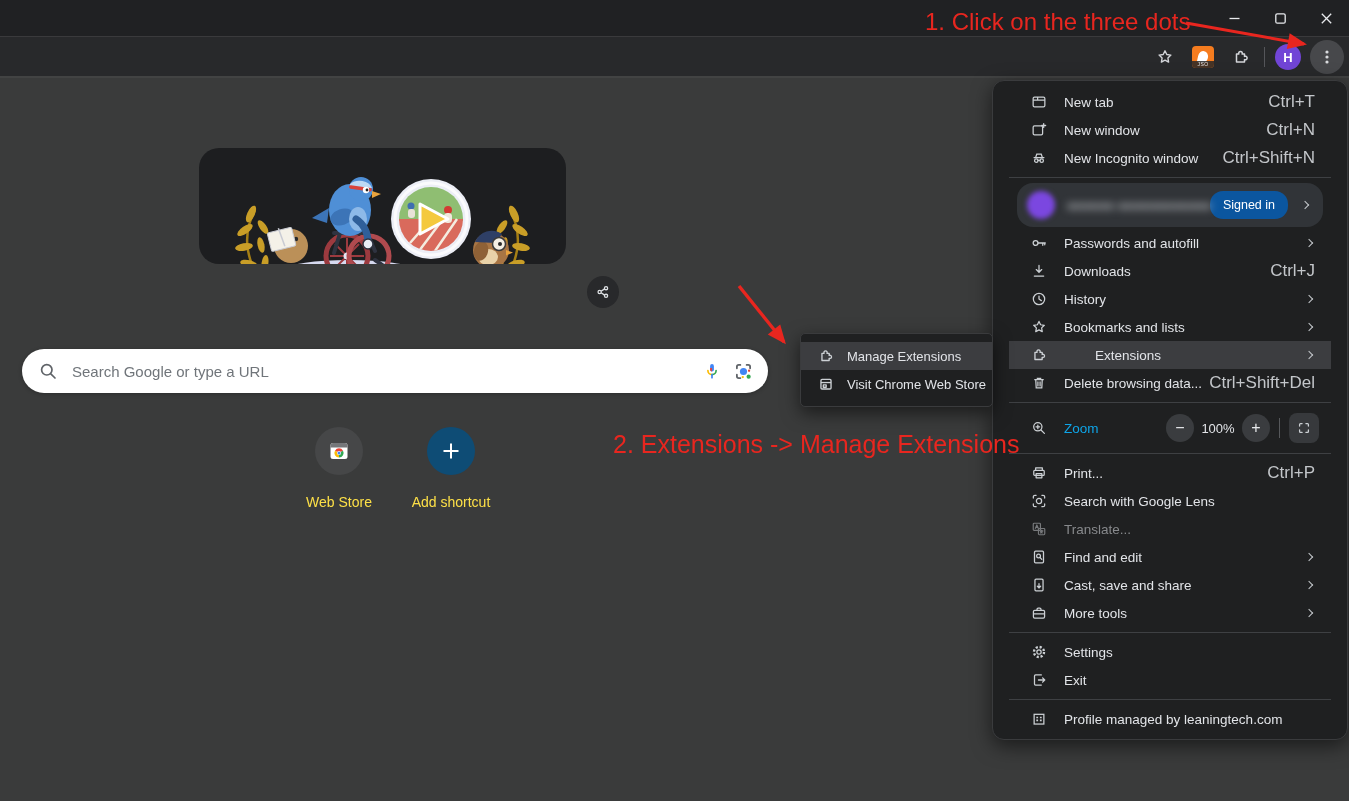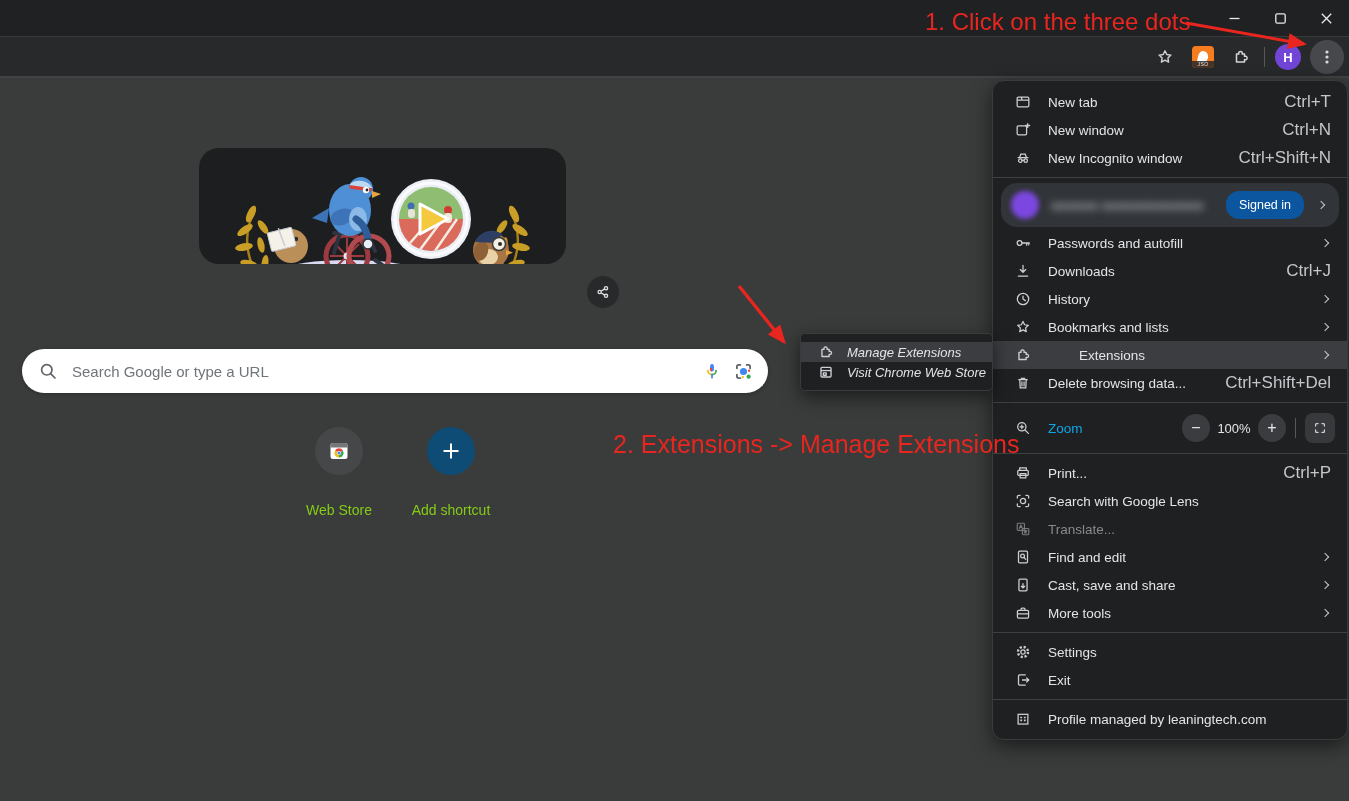--- a/index.html
+++ b/index.html
@@ -39,31 +39,31 @@
                border-radius:22px; display:flex; align-items:center; padding:0 14px 0 16px;
                box-shadow:0 1px 4px rgba(0,0,0,.25); }
   #searchbar input { flex:1; border:none; outline:none; background:transparent; font-size:15px;
                      color:#202124; font-family:"Liberation Sans", sans-serif; }
   #searchbar input::placeholder { color:#70757a; }
   .sb-icon { display:flex; align-items:center; justify-content:center; }
 
   .shortcut { position:absolute; width:112px; text-align:center; }
   .shortcut .ball { width:48px; height:48px; border-radius:50%; margin:0 auto; display:flex;
                     align-items:center; justify-content:center; }
-  .shortcut .lbl { margin-top:27px; font-size:14px; color:#84cc16; }
+  .shortcut .lbl { margin-top:19px; font-size:14px; color:#fde047; }
 
   
   .annotation { position:absolute; color:#e8261f; z-index:60; font-weight:400; }
   #anno1 { left:925px; top:8px; font-size:24px; }
   #anno2 { left:613px; top:430px; font-size:25px; }
   #arrow-overlay { position:absolute; left:0; top:0; width:1349px; height:801px; z-index:59; pointer-events:none; }
 
   
   #main-menu { position:absolute; left:992px; top:80px; width:356px; background:#1f2021;
-               border:1px solid #3a3b3d; border-radius:12px; padding:7px 0 6px;
+               border:1px solid #3a3b3d; border-radius:12px; padding:7px 16px 6px;
                box-shadow:0 6px 20px rgba(0,0,0,.55); z-index:30; }
   .mrow { height:28px; display:flex; align-items:center; padding:0 16px 0 20px; }
   .mrow .micon { width:20px; display:flex; justify-content:center; margin-right:15px; color:#ccd0d4; }
   .mrow .mlabel { flex:1; font-size:13.5px; color:#e2e4e8; white-space:nowrap; }
   .mrow .mright { font-size:17px; color:#c3c6ca; display:flex; align-items:center; }
   .mrow.highlight { background:#3c3d40;gap:31px; }
   .mrow.disabled .mlabel { color:#87898c; }
   .mrow.disabled .micon { color:#77797c; }
   .msep { height:1px; background:#3e4043; margin:5px 0; }
   .chev { display:inline-block; width:6px; height:6px; border:solid #c6c9cd; border-width:0 1.6px 1.6px 0;
@@ -85,21 +85,21 @@
                  display:flex; align-items:center; justify-content:center; font-size:16px; }
   #zoom-value { width:48px; text-align:center; font-size:13px; color:#e2e4e8; }
   .zoom-sep { width:1px; height:20px; background:#56585b; margin:0 9px; }
   #fullscreen-btn { width:30px; height:30px; border-radius:8px; background:#37393c; color:#ccd0d4;
                     display:flex; align-items:center; justify-content:center; }
 
   
   #submenu { position:absolute; left:800px; top:333px; width:193px; background:#1f2021;
              border:1px solid #3a3b3d; border-radius:5px; padding:8px 0;
              box-shadow:0 6px 18px rgba(0,0,0,.55); z-index:31; }
-  .srow { height:20px; display:flex; align-items:center; padding:0 12px 0 16px;font-style:italic; }
+  .srow { height:28px; display:flex; align-items:center; padding:0 12px 0 16px; }
   .srow .micon { width:18px; display:flex; justify-content:center; margin-right:12px; color:#ccd0d4; }
   .srow .mlabel { font-size:13px; color:#e2e4e8; white-space:nowrap; }
   .srow.highlight { background:#3c3d40; }
 </style>
 </head>
 <body>
 
 <div id="titlebar">
   <div id="wincontrols">
     <div class="winbtn">

